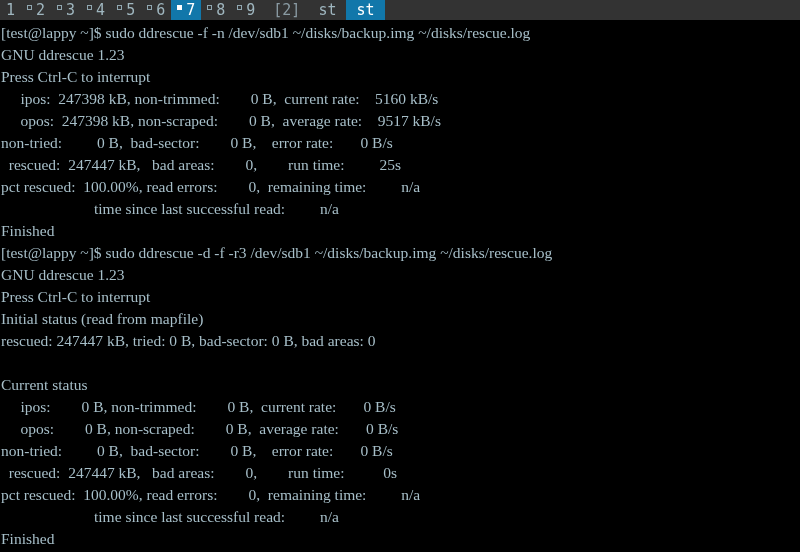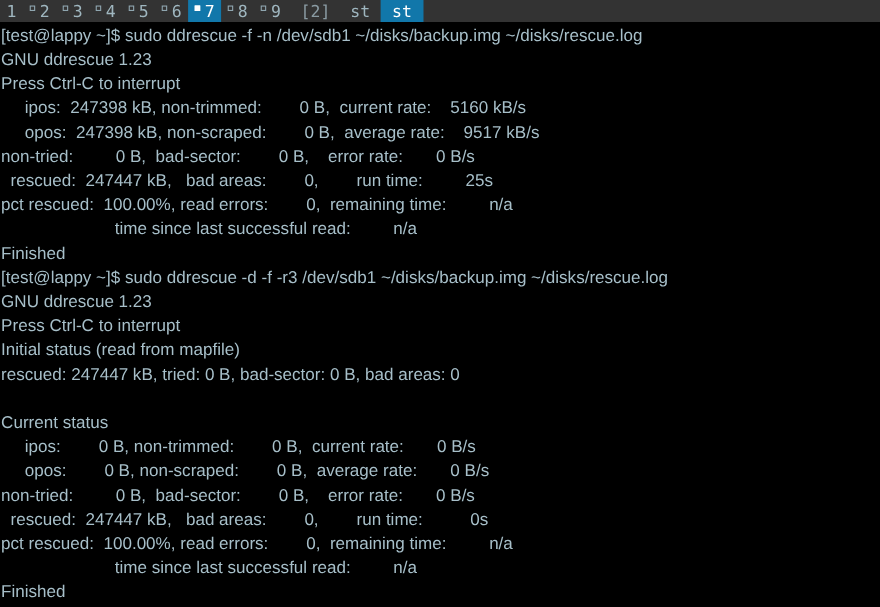--- a/index.html
+++ b/index.html
@@ -75,21 +75,21 @@
     color: #a7bfc9;
     font-size: 15.5px;
     line-height: 22px;
     padding: 2px 0 0 1px;
     white-space: pre;
     letter-spacing: 0px;
   }
   .line {
     height: 22px;
     white-space: pre;
-    font-family: Liberation Sans, sans-serif;
+    font-family: Liberation Serif, serif;
   }
   .cursorline { position: relative; }
 </style>
 </head>
 <body>
 
 <div id="tabbar">
   <div id="tabs-container" style="display: flex;"><div class="tab"><span class="tnum">1</span></div><div class="tab"><span class="tab-mark"></span><span class="tnum">2</span></div><div class="tab"><span class="tab-mark"></span><span class="tnum">3</span></div><div class="tab"><span class="tab-mark"></span><span class="tnum">4</span></div><div class="tab"><span class="tab-mark"></span><span class="tnum">5</span></div><div class="tab"><span class="tab-mark"></span><span class="tnum">6</span></div><div class="tab selected"><span class="tab-mark"></span><span class="tnum">7</span></div><div class="tab"><span class="tab-mark"></span><span class="tnum">8</span></div><div class="tab"><span class="tab-mark"></span><span class="tnum">9</span></div></div>
   <div class="layout">[2]</div>
   <div class="wtitle">st</div>

